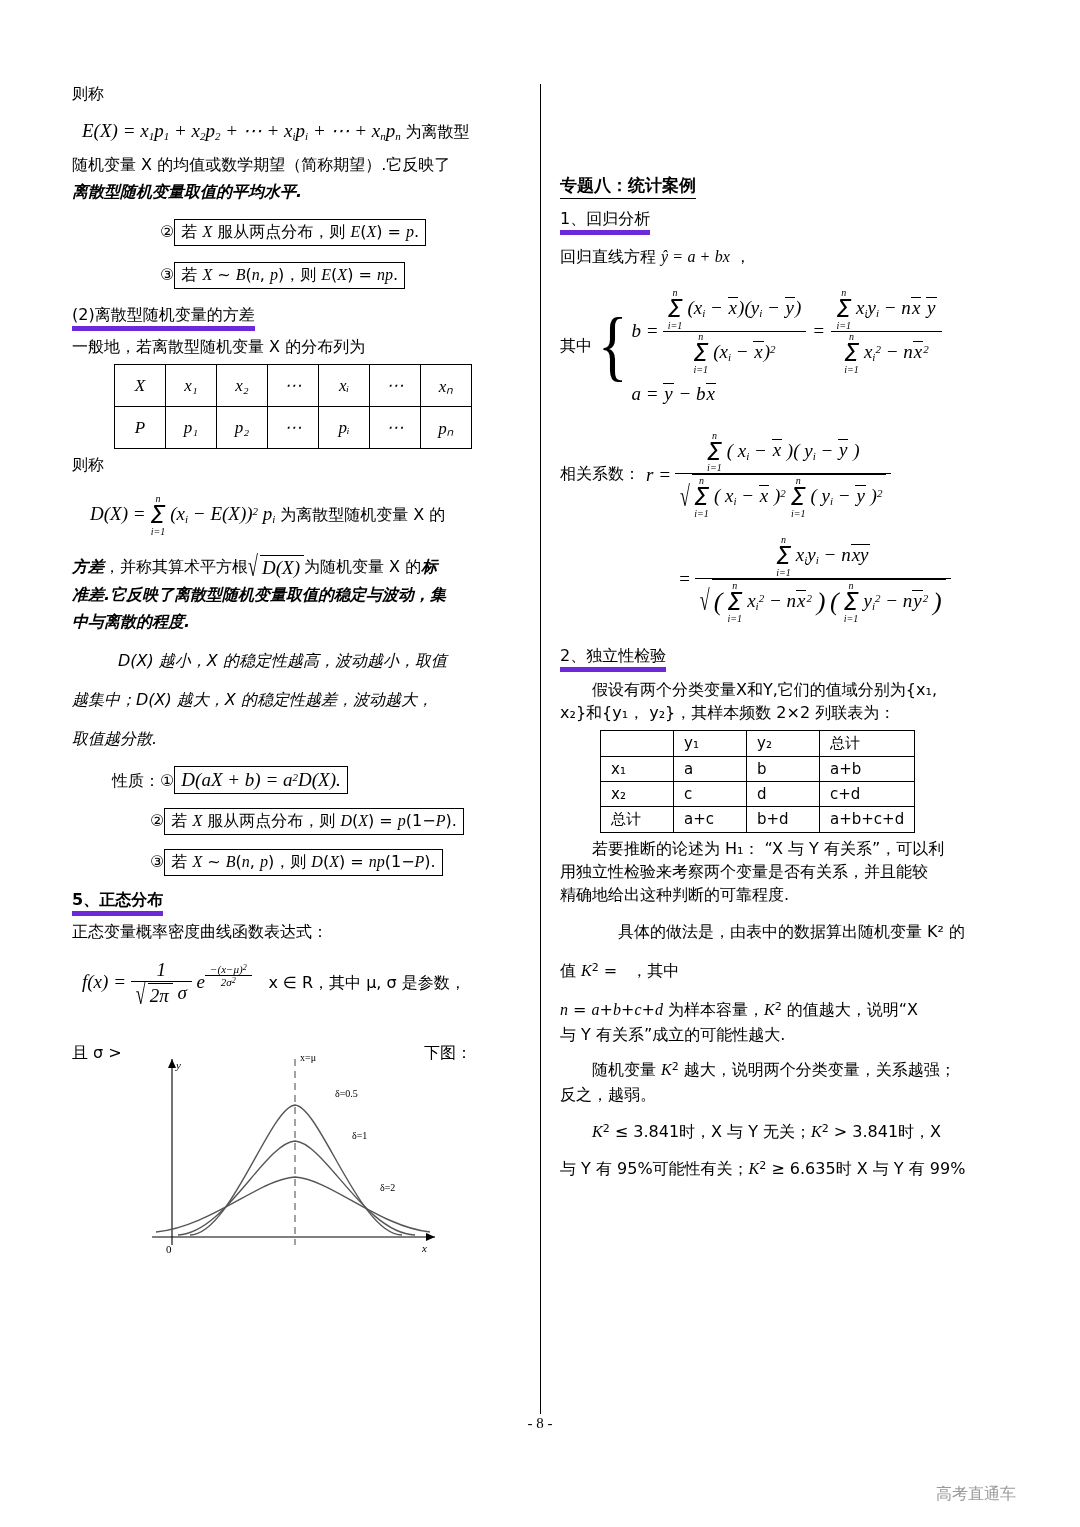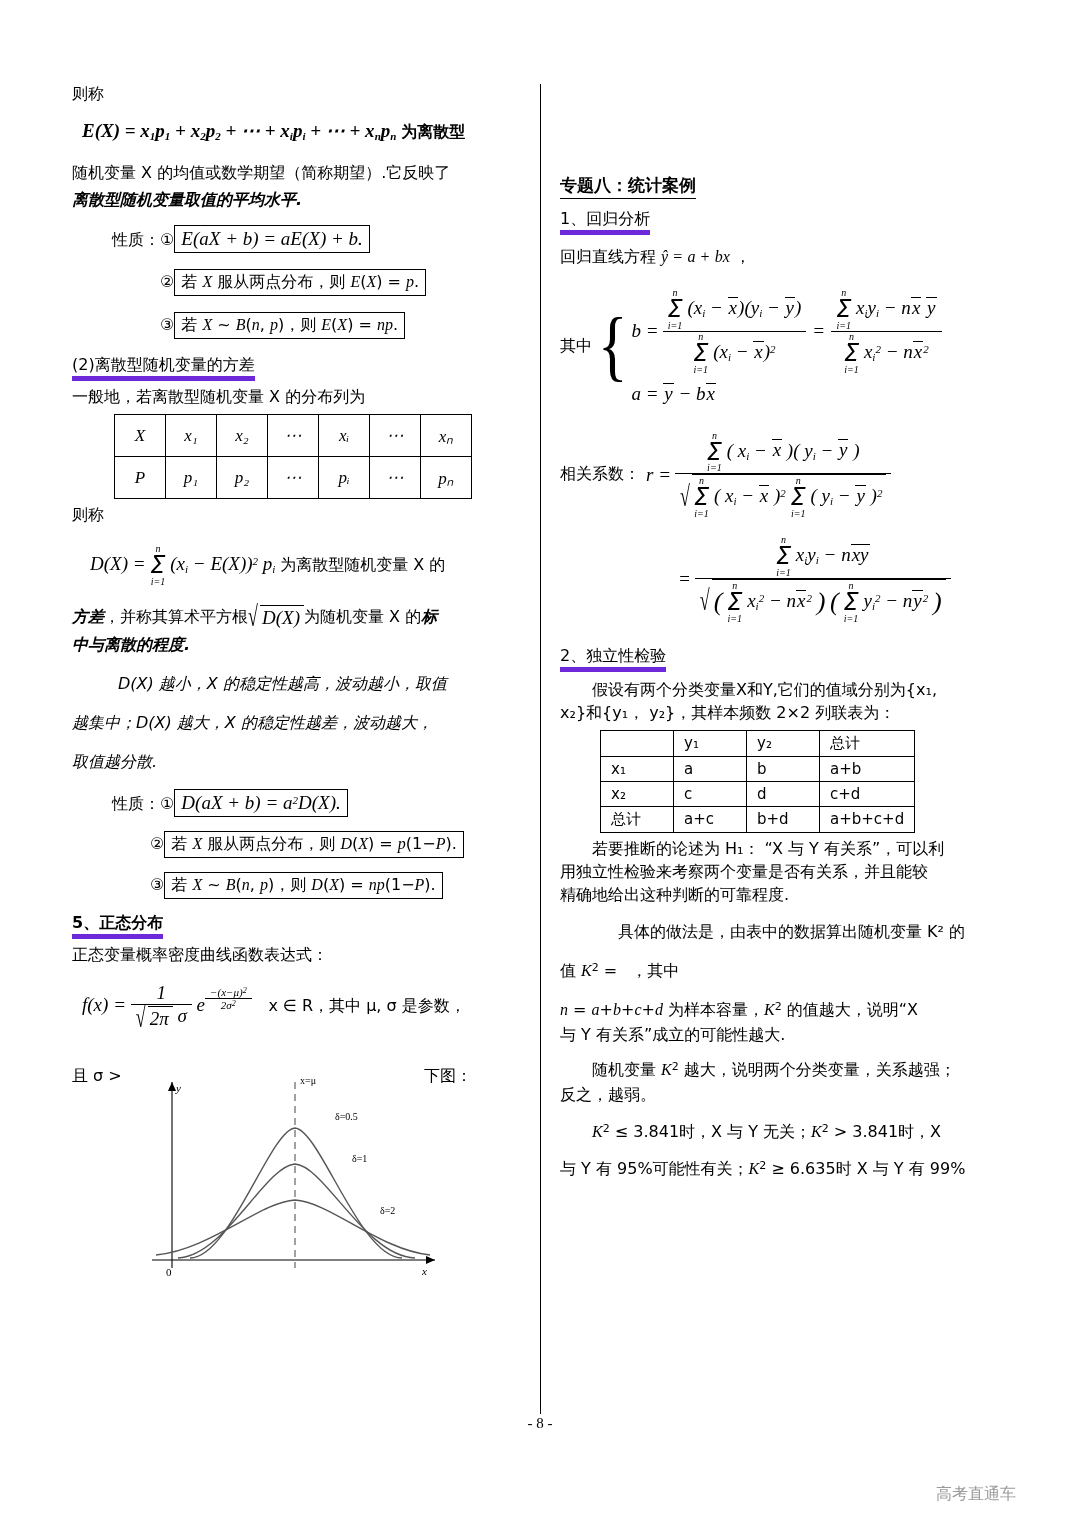--- a/index.html
+++ b/index.html
@@ -27,21 +27,21 @@
   }
   .col-left{left:72px;width:450px;}
   .col-right{left:560px;width:452px;}
   .cn{font-family:"DejaVu Sans", sans-serif;font-size:16px;}
   .cnb{font-family:"DejaVu Sans", sans-serif;font-size:16px;font-weight:bold;font-style:italic;}
   .mi{font-family:"Liberation Serif", serif;font-style:italic;}
   .mr{font-family:"Liberation Serif", serif;}
   .sub{font-size:11px;vertical-align:-3px;}
   .sup{font-size:11px;vertical-align:5px;}
 
-  .blk{margin:8px 0;font-weight:bold;}
+  .blk{margin:8px 0;}
   .center{text-align:center;}
   .boxed{
     display:inline-block;
     border:1px solid #000;
     padding:2px 6px;
   }
 
   .eq{font-size:19px;font-family:"Liberation Serif", serif;}
 
   
@@ -121,26 +121,23 @@
 
     <div class="cn">则称</div>
 
     <div class="blk center" style="text-align:left;padding-left:10px;margin-top:14px;">
       <span class="eq mi">
         E<span class="mr">(</span>X<span class="mr">)</span> = x<span class="sub">1</span>p<span class="sub">1</span> + x<span class="sub">2</span>p<span class="sub">2</span> + <span class="mr">⋯</span> + x<span class="sub">i</span>p<span class="sub">i</span> + <span class="mr">⋯</span> + x<span class="sub">n</span>p<span class="sub">n</span>
       </span>
       <span class="cn">为离散型</span>
     </div>
 
-    <div class="cn" style="margin-top:20px;">随机变量 X 的均值或数学期望（简称期望）.它反映了</div>
+    <div class="cn" style="margin-top:12px;">随机变量 X 的均值或数学期望（简称期望）.它反映了</div>
     <div class="cnb" style="margin-top:6px;">离散型随机变量取值的平均水平.</div>
 
-    <div style="margin-top:14px;padding-left:40px;">
-      <span class="cn">性质：</span><span class="cn">①</span><span class="boxed eq mi">E<span class="mr">(</span>aX + b<span class="mr">)</span> = aE<span class="mr">(</span>X<span class="mr">)</span> + b.</span>
-    </div>
 
     <div style="margin-top:16px;padding-left:88px;">
       <span class="cn">②</span><span class="boxed cn">若 <span class="mi">X</span> 服从两点分布，则 <span class="mi">E</span>(<span class="mi">X</span>) = <span class="mi">p</span>.</span>
     </div>
 
     <div style="margin-top:16px;padding-left:88px;">
       <span class="cn">③</span><span class="boxed cn">若 <span class="mi">X</span> ~ <span class="mi">B</span>(<span class="mi">n</span>, <span class="mi">p</span>)，则 <span class="mi">E</span>(<span class="mi">X</span>) = <span class="mi">np</span>.</span>
     </div>
 
     <div style="margin-top:16px;">
@@ -182,20 +179,21 @@
         </span>
         <span class="mr">(</span>x<span class="sub">i</span> − E<span class="mr">(</span>X<span class="mr">)</span><span class="mr">)</span><span class="sup">2</span> p<span class="sub">i</span>
       </span>
       <span class="cn">为离散型随机变量 X 的</span>
     </div>
 
     <div style="margin-top:18px;">
       <span class="cnb">方差</span><span class="cn">，并称其算术平方根</span><span class="eq"><span class="sqrt"><span class="radicand mi">D<span class="mr">(</span>X<span class="mr">)</span></span></span></span><span class="cn">为随机变量 X 的</span><span class="cnb">标</span>
     </div>
 
+    <div class="cnb" style="margin-top:6px;">准差.它反映了离散型随机变量取值的稳定与波动，集</div>
     <div class="cnb" style="margin-top:6px;">中与离散的程度.</div>
 
     <div class="italicpara" style="margin-top:18px;padding-left:46px;">D(X) 越小，X 的稳定性越高，波动越小，取值</div>
     <div class="italicpara" style="margin-top:18px;">越集中；D(X) 越大，X 的稳定性越差，波动越大，</div>
     <div class="italicpara" style="margin-top:18px;">取值越分散.</div>
 
     <div style="margin-top:16px;padding-left:40px;">
       <span class="cn">性质：</span><span class="cn">①</span><span class="boxed eq mi">D<span class="mr">(</span>aX + b<span class="mr">)</span> = a<span class="sup">2</span>D<span class="mr">(</span>X<span class="mr">)</span>.</span>
     </div>
 

